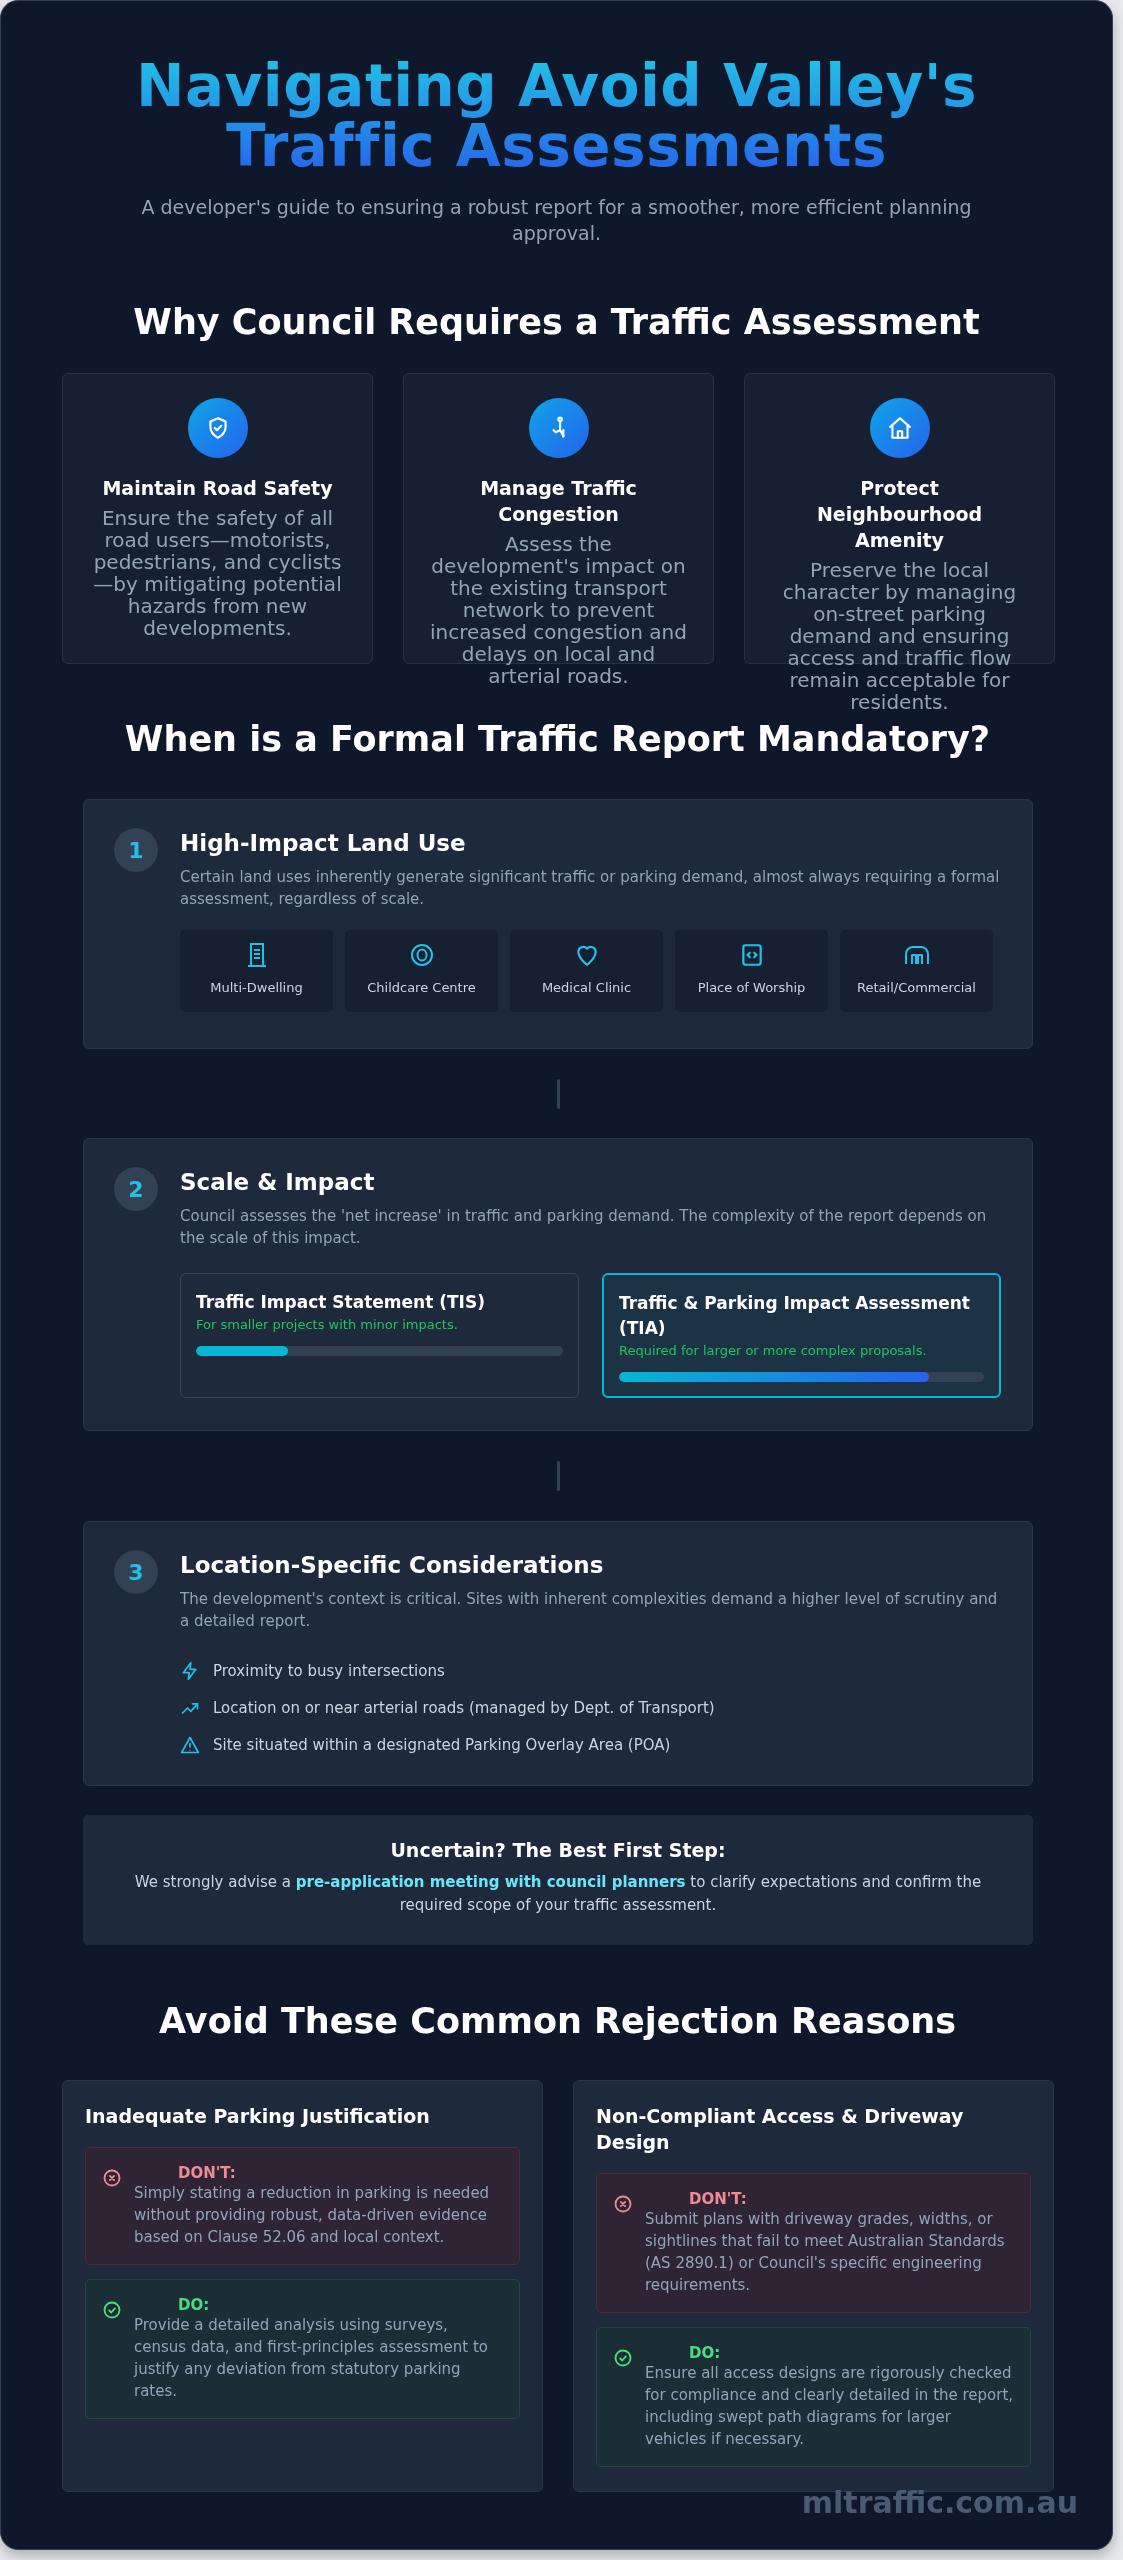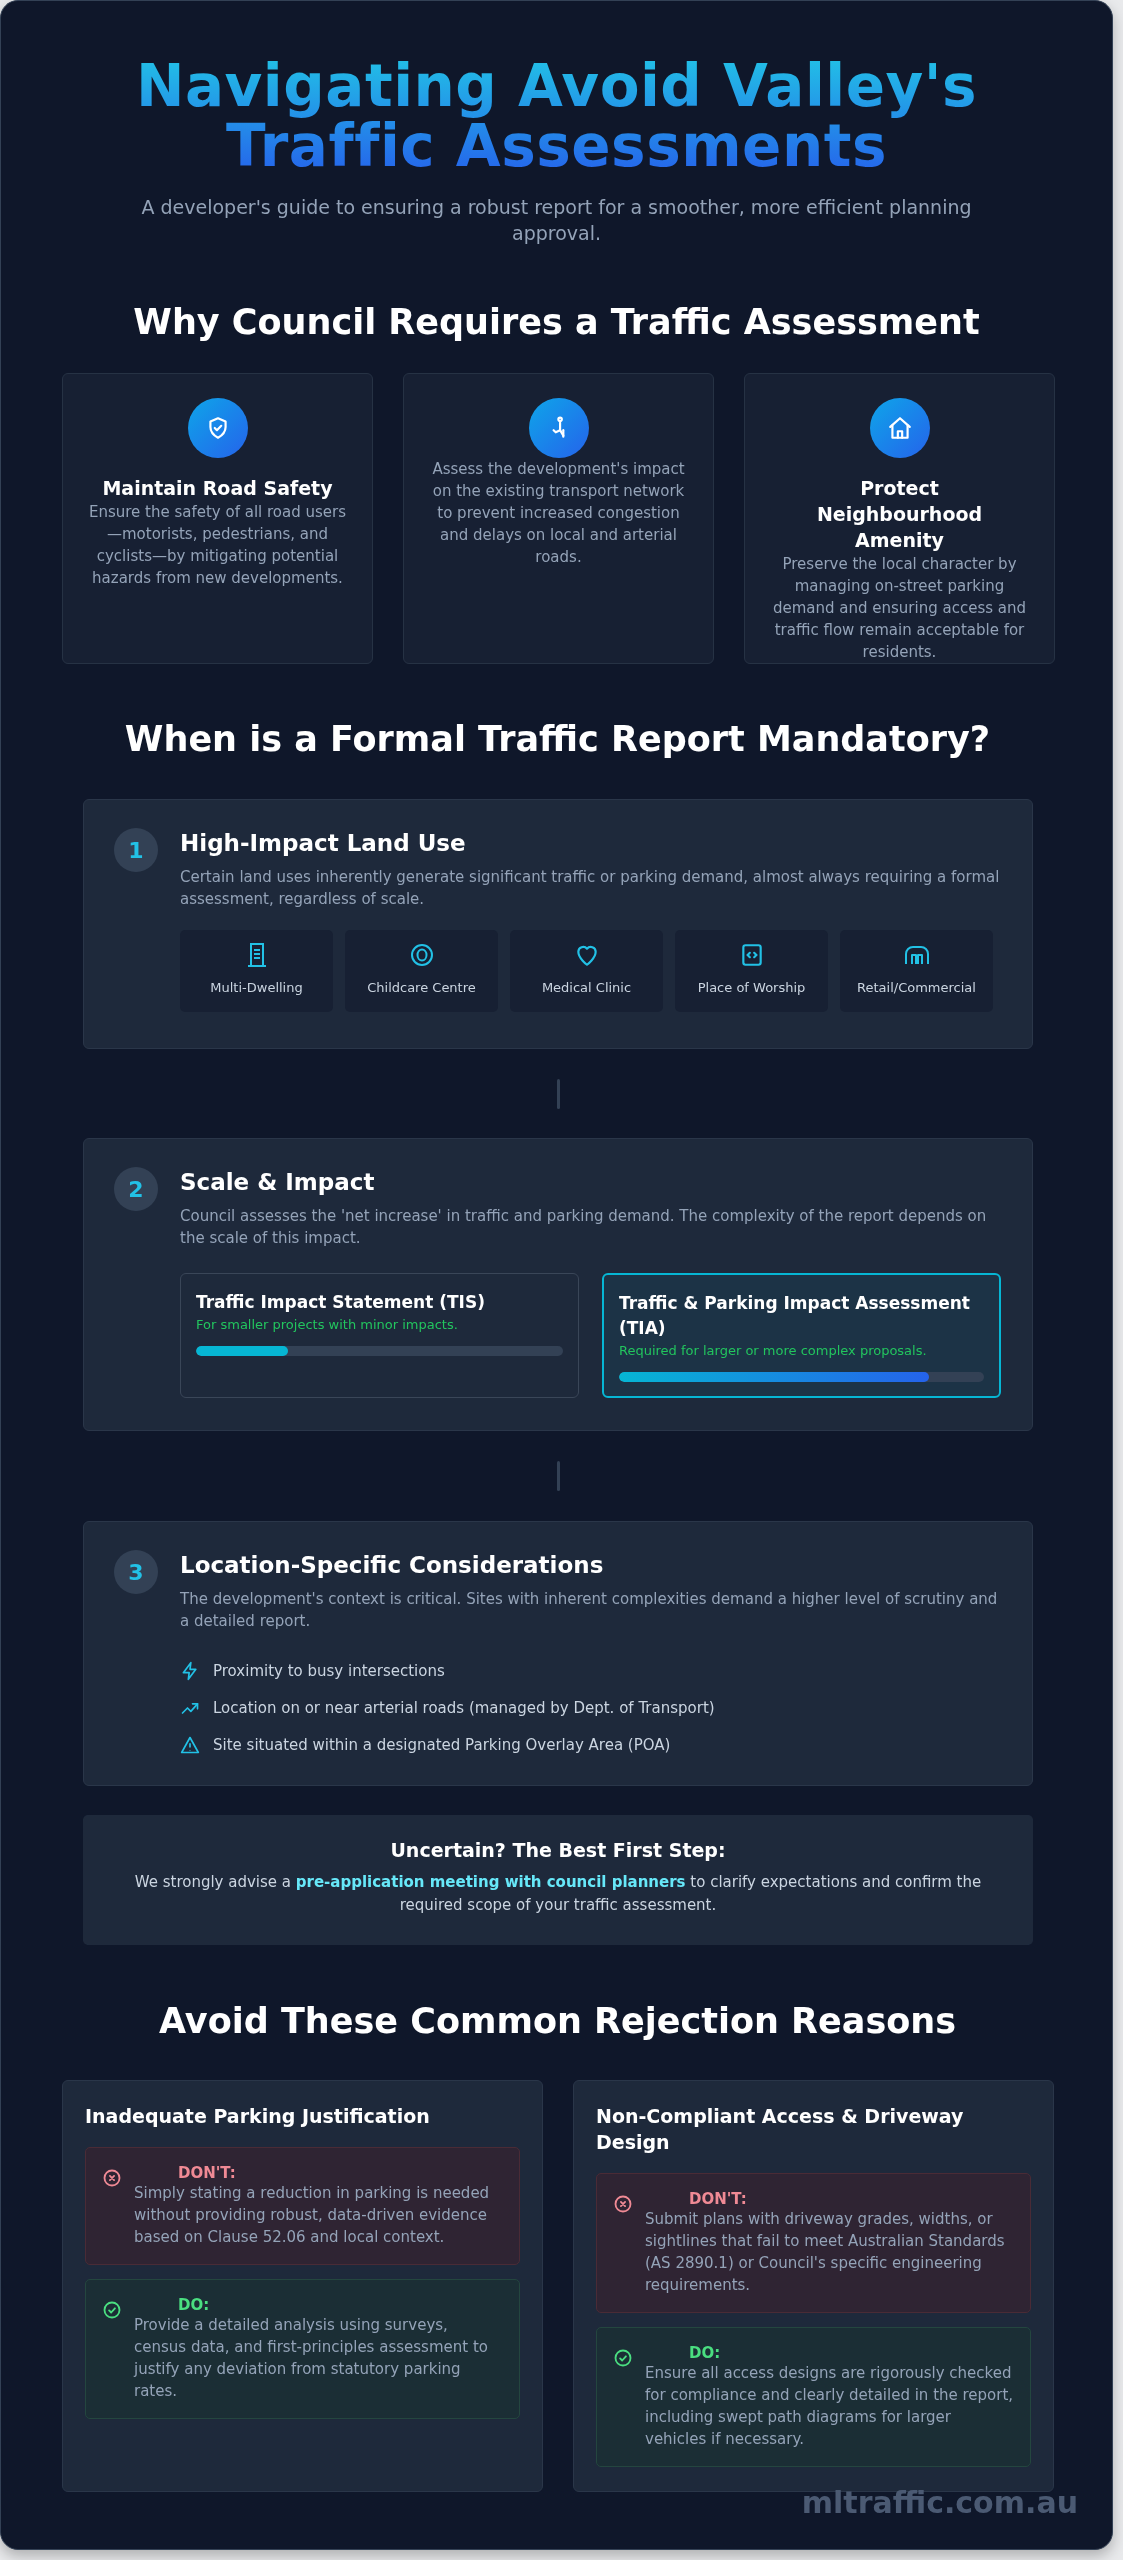--- a/index.html
+++ b/index.html
@@ -23,21 +23,21 @@
   .why-card {
     width: 311px; height: 291px; background: #172033; border: 1px solid #263244; border-radius: 6px;
     text-align: center; padding-top: 24px;
   }
   .why-icon {
     width: 60px; height: 60px; border-radius: 50%; margin: 0 auto;
     background: linear-gradient(135deg, #0ea5e9, #2563eb);
     display: flex; align-items: center; justify-content: center;
   }
   .why-card h3 { color: #fff; font-size: 19px; line-height: 26px; margin: 17px 30px 0; }
-  .why-card p { color: #94a3b8; font-size: 15px; line-height: 22px; margin: 0 24px 0; }
+  .why-card p { color: #94a3b8; font-size: 20px; line-height: 22px; margin: 6px 24px 0; }
   .abs { position: absolute; }
   .step-card {
     position: absolute; left: 82px; width: 950px; background: #1e293b; border: 1px solid #2a3649; border-radius: 6px;
   }
   .step-num {
     position: absolute; left: 30px; top: 28px; width: 44px; height: 44px; border-radius: 50%;
     background: #334155; color: #22c1e6; font-weight: bold; font-size: 22px;
     display: flex; align-items: center; justify-content: center;
   }
   .step-body { position: absolute; left: 96px; top: 28px; right: 30px; }
@@ -111,20 +111,21 @@
     </div>
     <div class="why-card">
       <div class="why-icon">
         <svg width="26" height="26" viewBox="0 0 24 24" fill="none" stroke="#fff" stroke-width="2" stroke-linecap="round" stroke-linejoin="round">
             <circle cx="13" cy="4" r="1.6"></circle>
             <path d="M13 7v7l3 5"></path>
             <path d="M13 14l-4 2-2-2"></path>
             <path d="M16 14v6"></path>
           </svg>
       </div>
+      <h3>Manage Traffic Congestion</h3>
       <p>Assess the development's impact on the existing transport network to prevent increased congestion and delays on local and arterial roads.</p>
     </div>
     <div class="why-card">
       <div class="why-icon">
         <svg width="26" height="26" viewBox="0 0 24 24" fill="none" stroke="#fff" stroke-width="2" stroke-linecap="round" stroke-linejoin="round">
             <path d="M3 11l9-8 9 8"></path>
             <path d="M5 9.5V21h14V9.5"></path>
             <path d="M10 21v-6h4v6"></path>
           </svg>
       </div>

